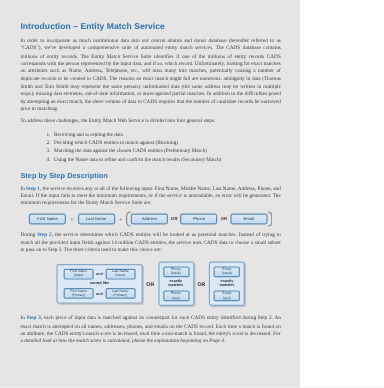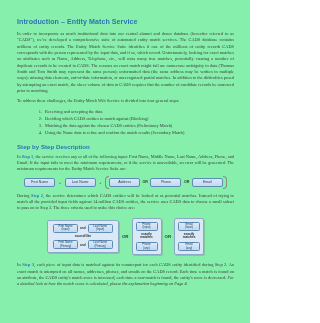--- a/index.html
+++ b/index.html
@@ -13,21 +13,21 @@
     overflow: hidden;
     font-family: "Liberation Serif", serif;
     color: #3a3a3a;
   }
   .page {
     position: relative;
     width: 250px;
     height: 323px;
     box-sizing: border-box;
     padding: 18px 16px 0 17px;
-    background: #86efac;
+    background: #e5e5e5;
   }
   h1.doc-title {
     font-family: "Liberation Sans", sans-serif;
     font-size: 7.1px;
     line-height: 9px;
     font-weight: bold;
     color: #2e74b5;
     margin: 0 0 4px 0;
     letter-spacing: 0.05px;
   }

